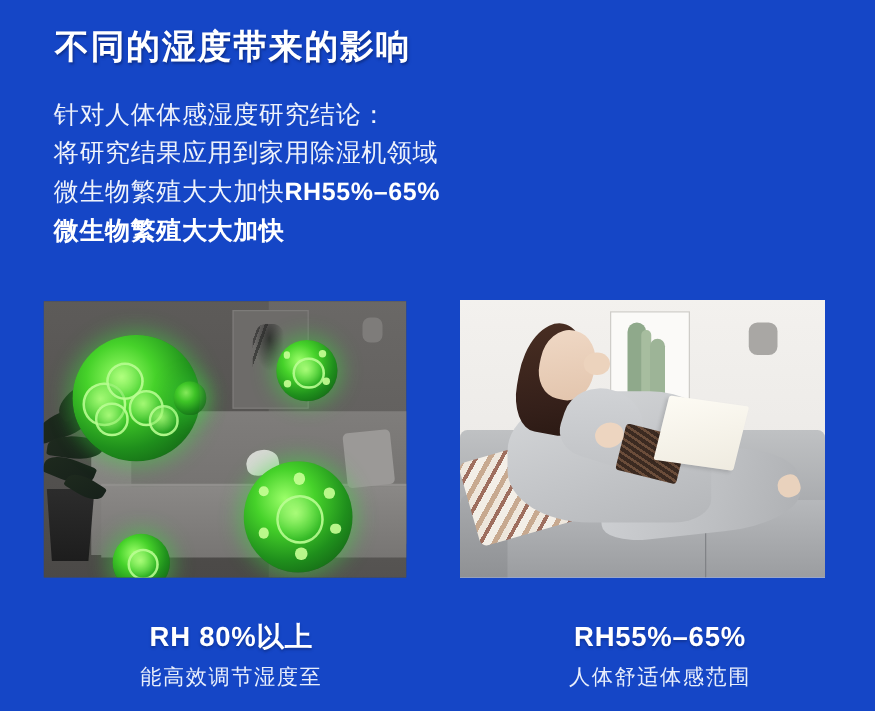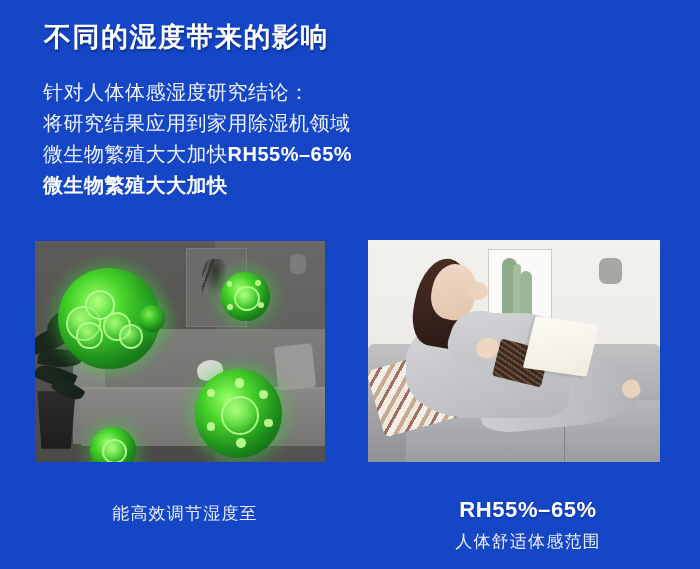--- a/index.html
+++ b/index.html
@@ -454,20 +454,21 @@
       <div class="rp-arm"></div>
       <div class="rp-hand2"></div>
       <div class="rp-book-spine"></div>
       <div class="rp-book-page"></div>
       <div class="rp-hand"></div>
       <div class="rp-foot"></div>
     </div>
   </div>
 
   <div class="caption caption-left">
+    <div class="cap-title">RH 80%以上</div>
     <div class="cap-sub">能高效调节湿度至</div>
   </div>
 
   <div class="caption caption-right">
     <div class="cap-title">RH55%–65%</div>
     <div class="cap-sub">人体舒适体感范围</div>
   </div>
 
 </div>
 

